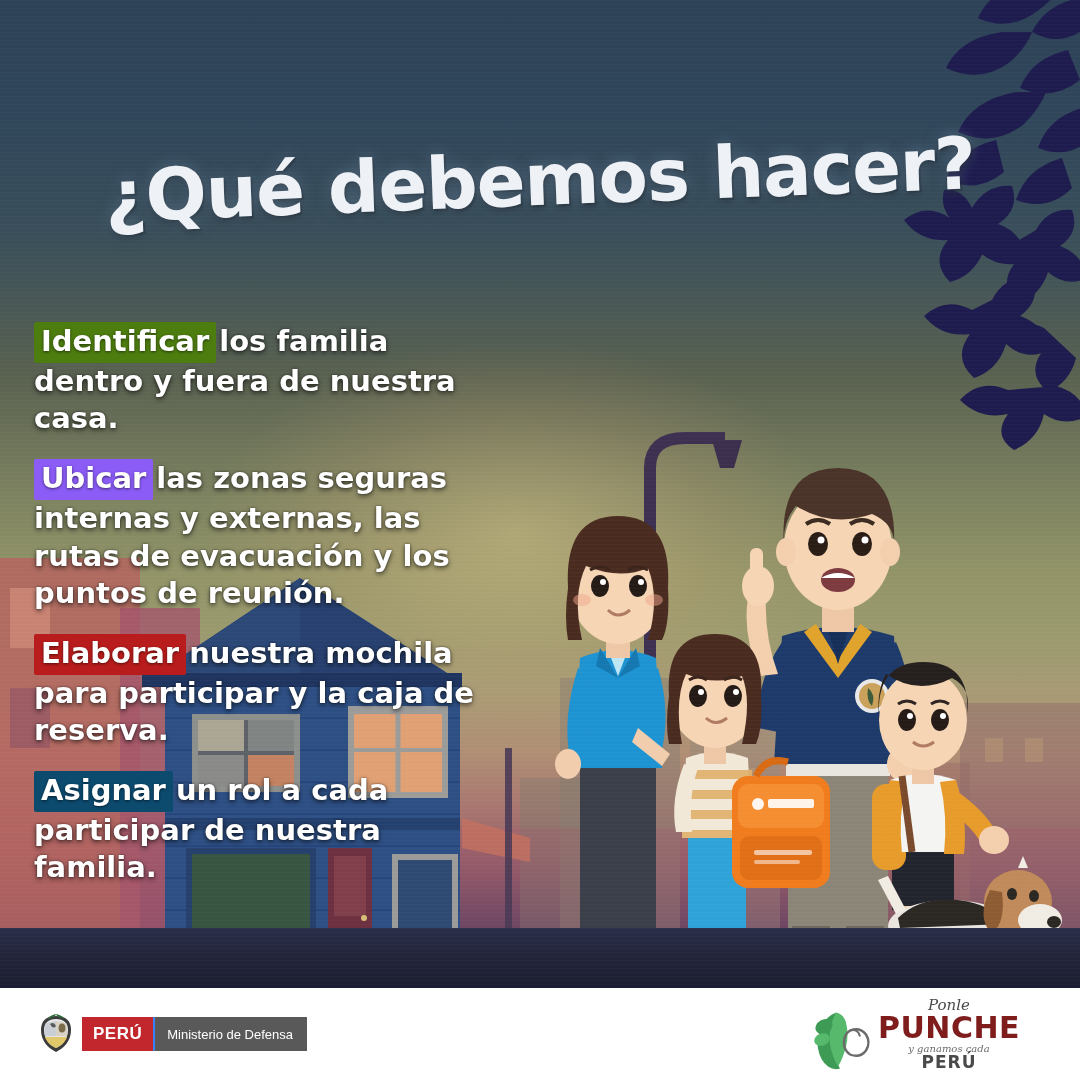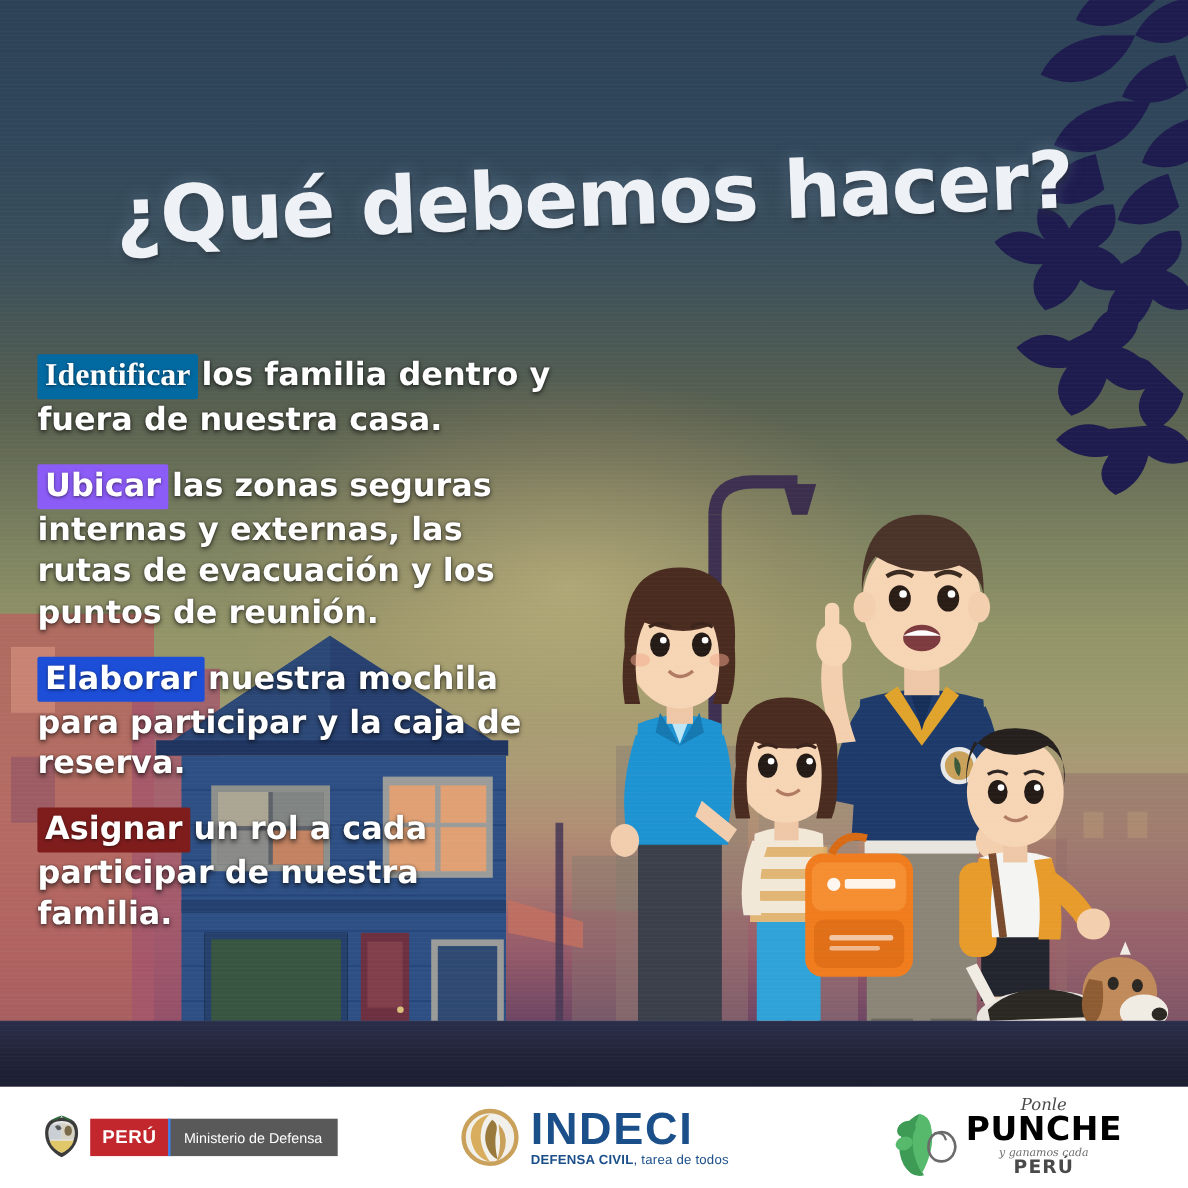--- a/index.html
+++ b/index.html
@@ -135,21 +135,21 @@
     font-family:"Liberation Sans",sans-serif;
   }
   .indeci-tag{
     font-size:12px;color:#1b4f8a;letter-spacing:.2px;margin-top:2px;
     font-family:"Liberation Sans",sans-serif;
   }
   .indeci-tag b{font-weight:bold;}
 
   .ponle-text{margin-left:2px;text-align:center;}
   .ponle-1{font-size:15px;color:#4a4a4a;font-family:"DejaVu Serif",serif;font-style:italic;line-height:1;}
-  .ponle-2{font-size:30px;font-weight:bold;color:#000000;letter-spacing:.5px;line-height:1;font-family:"DejaVu Sans",sans-serif;}
+  .ponle-2{font-size:30px;font-weight:bold;color:#7f1d1d;letter-spacing:.5px;line-height:1;font-family:"DejaVu Sans",sans-serif;}
   .ponle-3{font-size:10px;color:#6b6b6b;font-style:italic;line-height:1.1;font-family:"DejaVu Serif",serif;}
   .ponle-4{font-size:17px;font-weight:bold;color:#4a4a4a;letter-spacing:1px;line-height:1;font-family:"DejaVu Sans",sans-serif;}
 </style>
 </head>
 <body>
 
 <div class="poster">
 
   <div class="scene">
     <div class="sun-glow"></div>
@@ -435,33 +435,33 @@
     </svg>
 
     <div class="scanlines"></div>
   </div>
 
   <div class="title">¿Qué debemos hacer?</div>
 
   <div class="bullets">
 
     <div class="bullet">
-      <p><span class="kw" style="background: #0369a1; font-family: Liberation Serif, serif;">Identificar</span><span>los familia dentro y fuera de nuestra casa.</span></p>
+      <p><span class="kw" style="background: #4d7c0f;">Identificar</span><span>los familia dentro y fuera de nuestra casa.</span></p>
     </div>
 
     <div class="bullet">
       <p><span class="kw" style="background: #8b5cf6;">Ubicar</span><span>las zonas seguras internas y externas, las rutas de evacuación y los puntos de reunión.</span></p>
     </div>
 
     <div class="bullet">
-      <p><span class="kw" style="background: #1d4ed8;">Elaborar</span><span>nuestra mochila para participar y la caja de reserva.</span></p>
+      <p><span class="kw" style="background: #b91c1c;">Elaborar</span><span>nuestra mochila para participar y la caja de reserva.</span></p>
     </div>
 
     <div class="bullet">
-      <p><span class="kw" style="background: #7f1d1d;">Asignar</span><span>un rol a cada participar de nuestra familia.</span></p>
+      <p><span class="kw" style="background: #0c4a6e;">Asignar</span><span>un rol a cada participar de nuestra familia.</span></p>
     </div>
 
 
   </div>
 
   <div class="footer">
 
     <div class="f-left">
       <svg width="40" height="44" viewBox="0 0 40 44">
         <path d="M20 4 C 10 4 5 9 5 18 C 5 29 12 36 20 40 C 28 36 35 29 35 18 C 35 9 30 4 20 4 Z" fill="#3b3b3b"></path>
@@ -473,33 +473,20 @@
         <ellipse cx="26" cy="16" rx="3.4" ry="4.6" fill="#7a6a4a"></ellipse>
         <path d="M 20 2 q -7 2 -9 5 q 9 -2 9 -5 Z" fill="#2f6b3a"></path>
         <path d="M 20 2 q 7 2 9 5 q -9 -2 -9 -5 Z" fill="#2f6b3a"></path>
       </svg>
       <div class="peru-block">
         <div class="peru-red">PERÚ</div>
         <div class="peru-gray">Ministerio de Defensa</div>
       </div>
     </div>
 
-    <div class="f-center">
-      <svg width="56" height="56" viewBox="0 0 56 56">
-        <circle cx="28" cy="28" r="26" fill="#f2f0ea"></circle>
-        <circle cx="28" cy="28" r="24" fill="none" stroke="#c9a15a" stroke-width="4"></circle>
-        <path d="M 28 7 C 15 10 9 20 11 31 C 13 42 21 49 28 50 C 22 42 18 32 20 22 C 21 15 24 10 28 7 Z" fill="#d8ae5e"></path>
-        <path d="M 30 12 C 24 18 22 28 25 36 C 27 42 31 46 35 48 C 33 40 32 30 34 22 C 35 17 33 14 30 12 Z" fill="#9a7a3c"></path>
-        <path d="M 36 16 q 8 8 6 20 q -2 10 -8 14 q 4 -12 3 -22 q -1 -8 -1 -12 Z" fill="#c9a15a"></path>
-      </svg>
-      <div class="indeci-text">
-        <div class="indeci-name">INDECI</div>
-        <div class="indeci-tag"><b>DEFENSA CIVIL</b><span>, tarea de todos</span></div>
-      </div>
-    </div>
 
     <div class="f-right">
       <svg width="70" height="64" viewBox="0 0 70 64">
         <path d="M 30 6 q -10 4 -14 14 q -6 12 -4 22 q 2 12 10 18 q 6 4 12 2 q -6 -10 -8 -22 q -2 -14 2 -24 q 1 -6 2 -10 Z" fill="#3e9b56"></path>
         <path d="M 30 6 q 8 2 10 10 q 3 12 0 24 q -3 12 -8 20 q -6 -10 -8 -22 q -2 -16 6 -32 Z" fill="#56b96c"></path>
         <ellipse cx="18" cy="20" rx="9" ry="7" fill="#3e9b56" transform="rotate(-30 18 20)"></ellipse>
         <ellipse cx="16" cy="33" rx="8" ry="6" fill="#56b96c" transform="rotate(-20 16 33)"></ellipse>
         <path d="M 44 24 q 10 -4 16 4 q 5 8 0 16 q -6 8 -16 4 q -6 -4 -6 -12 q 0 -8 6 -12 Z" fill="none" stroke="#6b6b6b" stroke-width="2.4"></path>
         <path d="M 44 24 q 8 -2 10 6" fill="none" stroke="#6b6b6b" stroke-width="2"></path>
       </svg>

